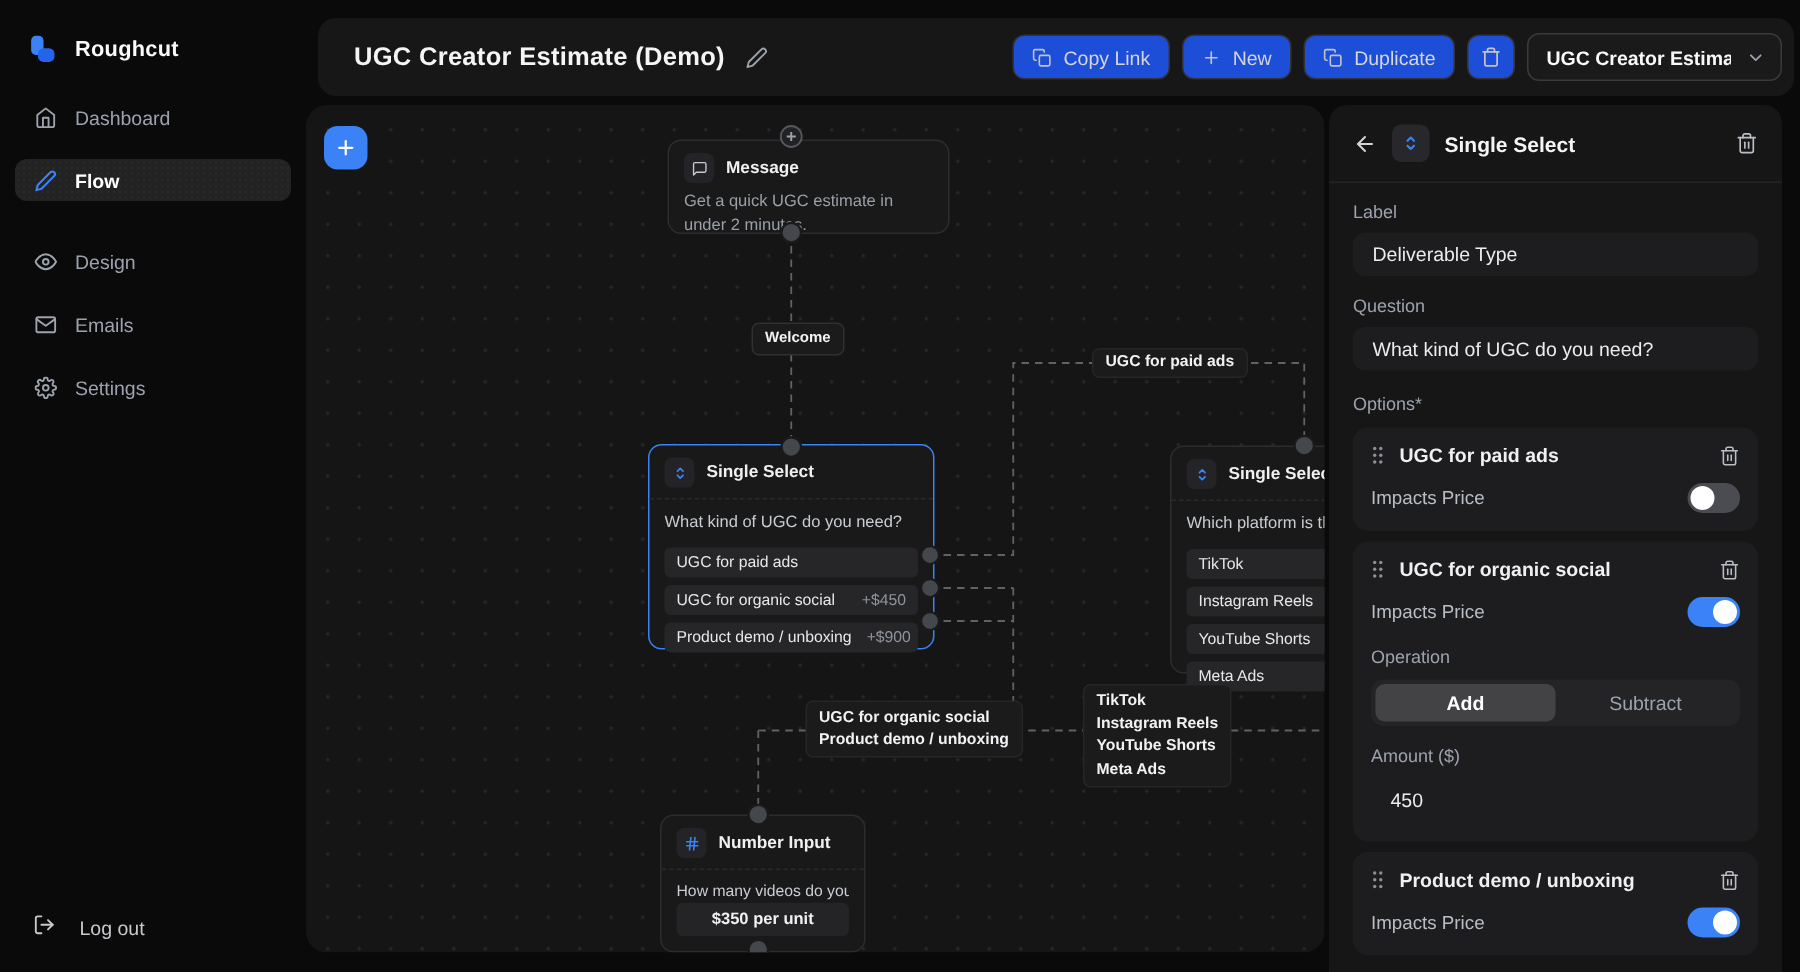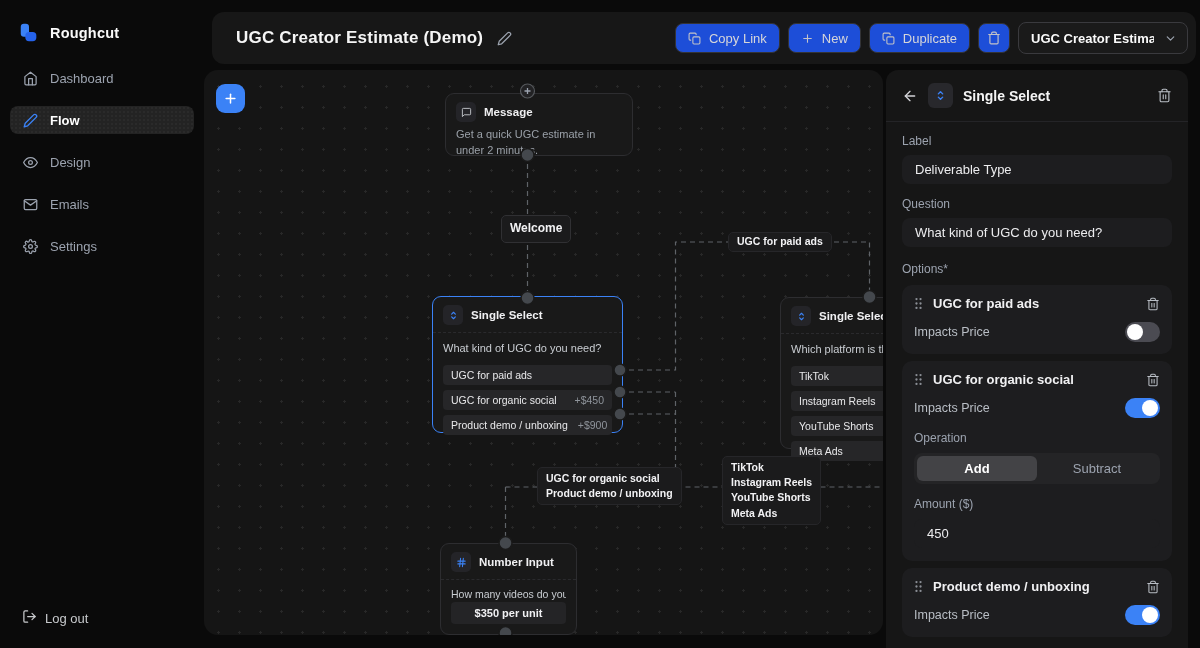--- a/index.html
+++ b/index.html
@@ -15,23 +15,23 @@
   
   .sidebar { position:absolute; left:0; top:0; width:204px; height:648px; }
   .logo-row { display:flex; align-items:center; gap:10px; padding:22px 0 0 18px; }
   .logo-mark { width:22px; height:22px; position:relative; }
   .brand-name { font-size:14.5px; font-weight:700; color:#fafafa; letter-spacing:.2px; }
   .nav { margin-top:20px; display:flex; flex-direction:column; gap:4px; padding:0 10px; }
   .nav-item { display:flex; align-items:center; gap:12px; height:28px; padding:0 12px; border-radius:8px; color:#9ca3af; font-size:13px; font-weight:500; cursor:pointer; }
   .nav-item.active { background:#232323; color:#ffffff; font-weight:600; height:28px; padding:0 12px; }
   .nav-item.active { background-image: radial-gradient(rgba(255,255,255,0.03) 1px, transparent 1px); background-size:4px 4px; }
   .nav-item .ico { width:16px; height:16px; flex:0 0 16px; display:flex; align-items:center; justify-content:center; }
-  .nav-item.item-flow { margin-bottom:0;text-align:center; }
+  .nav-item.item-flow { margin-bottom:12px;text-align:center; }
   .nav-gap { height:6px; }
-  .logout-row { position:absolute; left:10px; bottom:16px; display:flex; align-items:center; gap:8px; padding:0 12px; height:28px; color:#c7c9cc; font-size:13px; font-weight:500; cursor:pointer; }
+  .logout-row { position:absolute; left:10px; bottom:16px; display:flex; align-items:center; gap:16px; padding:0 12px; height:28px; color:#c7c9cc; font-size:13px; font-weight:500; cursor:pointer; }
 
   
   .topbar { position:absolute; left:212px; top:12px; width:984px; height:52px; background:#171717; border-radius:12px; display:flex; align-items:center; padding:0 8px 0 24px; }
   .page-title { font-size:17px; font-weight:600; color:#f5f5f5; letter-spacing:.2px; white-space:nowrap; }
   .title-edit { margin-left:14px; display:flex; align-items:center; cursor:pointer; }
   .topbar-actions { margin-left:auto; display:flex; align-items:center; gap:8px; }
   .btn { height:30px; display:flex; align-items:center; gap:8px; padding:0 12px; background:#1d4ed8; border:1px solid #333336; border-radius:8px; color:#d6d6d9; font-size:13px; font-weight:500; cursor:pointer; white-space:nowrap; }
   .btn-icon-only { padding:0 8px; }
   .flow-select { height:32px; display:flex; align-items:center; justify-content:space-between; gap:10px; width:170px; padding:0 10px 0 12px; background:#1a1a1a; border:1px solid #3a3a3e; border-radius:8px; cursor:pointer; }
   .flow-select .sel-label { font-size:13px; font-weight:700; color:#fafafa; white-space:nowrap; overflow:hidden; }
@@ -320,21 +320,21 @@
           </svg>
         </span>
       <span class="fnode-type">Number Input</span>
     </div>
     <div class="fnode-body" style="padding-top:7px;">
       <div class="fnode-q" style="font-size:10.5px;">How many videos do you need?</div>
       <div class="unit-badge txtur">$350 per unit</div>
     </div>
   </div>
 
-  <div class="edge-label" style="left:297px; top:145px; height:28px; font-size:12px;">Welcome</div>
+  <div class="edge-label" style="left:297px; top:145px; height:22px; font-size:10px;">Welcome</div>
   <div class="edge-label plain" style="left:524px; top:162px; height:20px;">UGC for paid ads</div>
   <div class="edge-label plain" style="left:333px; top:397px;">
     <span>UGC for organic social</span>
     <span>Product demo / unboxing</span>
   </div>
   <div class="edge-label plain" style="left:518px; top:386px;">
     <span>TikTok</span>
     <span>Instagram Reels</span>
     <span>YouTube Shorts</span>
     <span>Meta Ads</span>

